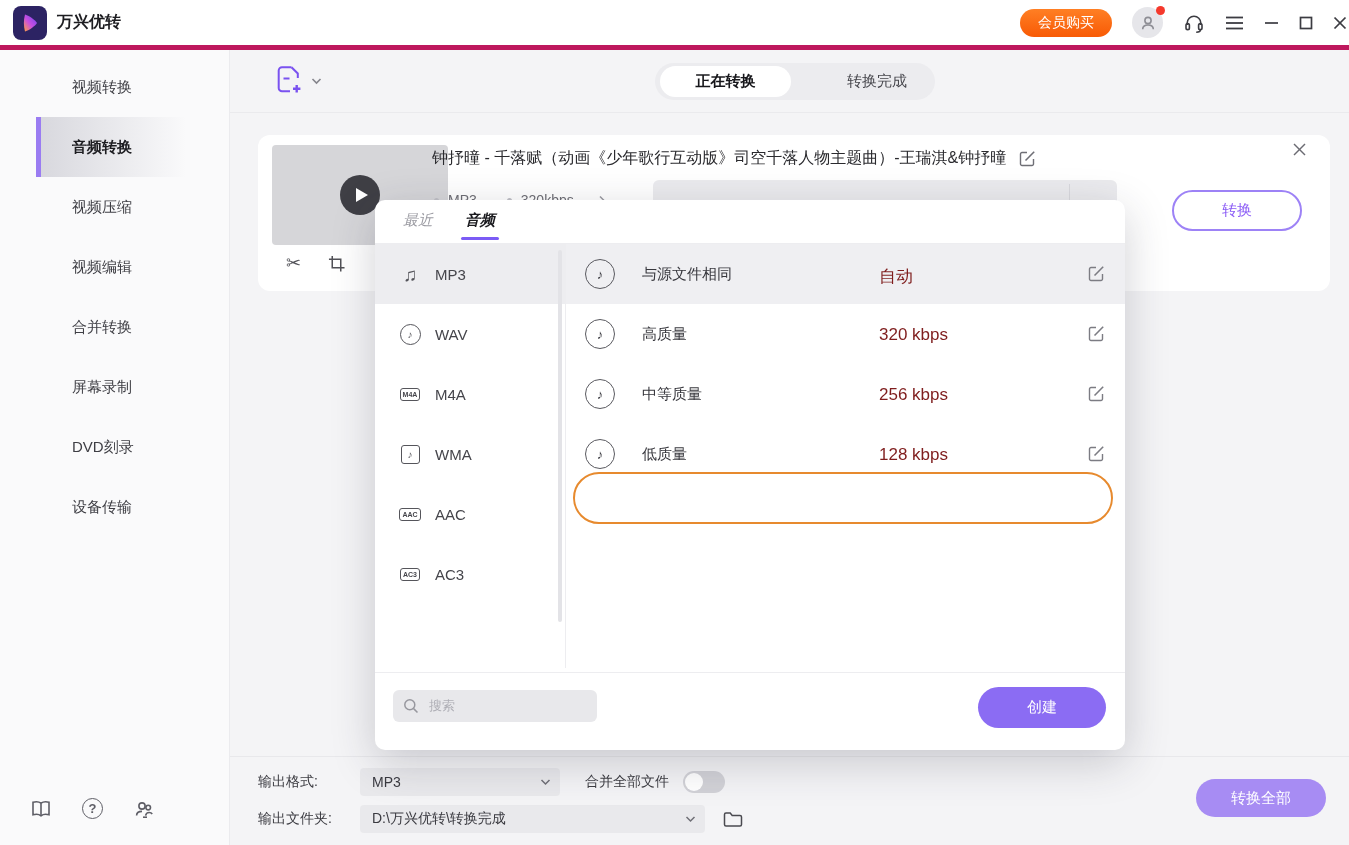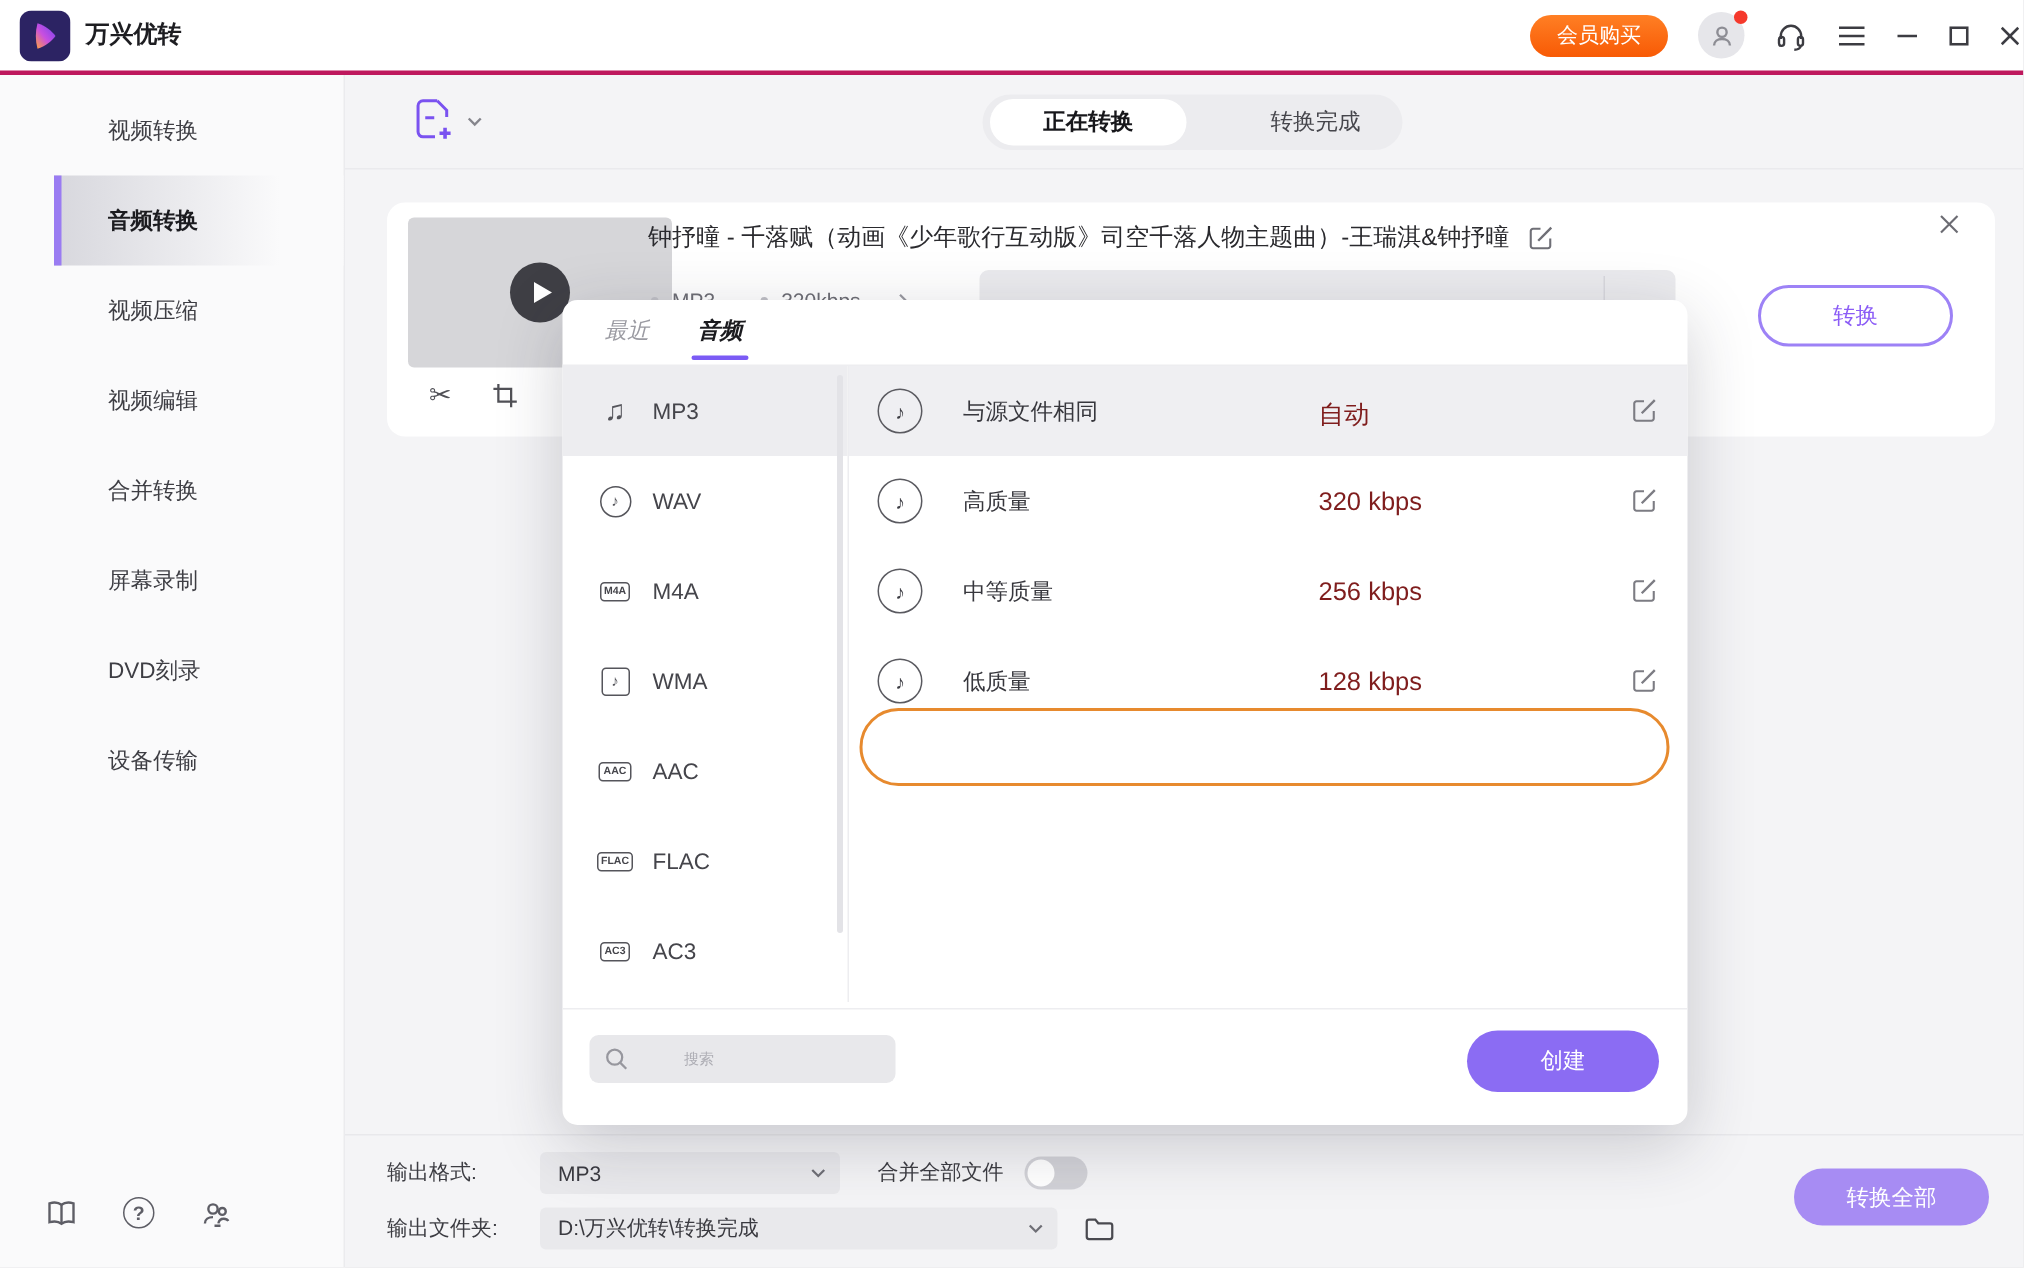--- a/index.html
+++ b/index.html
@@ -3,21 +3,21 @@
 <meta charset="utf-8">
 <style>
   html,body{margin:0;padding:0;background:#e9e9ec;}
   *{box-sizing:border-box;}
   .app{position:relative;width:1349px;height:845px;background:#f4f4f6;overflow:hidden;
        font-family:"Liberation Sans",sans-serif;color:#2c2c30;}
   svg{display:block;}
 
   
   .topbar{position:absolute;left:0;top:0;width:100%;height:50px;background:#ffffff;
-          border-bottom:3px solid #be185d;display:flex;align-items:center;z-index:40;}
+          border-bottom:5px solid #be185d;display:flex;align-items:center;z-index:40;}
   .logo{margin-left:13px;}
   .app-title{font-size:16px;font-weight:700;margin-left:10px;color:#1d1d21;}
   .topbar-right{margin-left:auto;display:flex;align-items:center;gap:20px;padding-right:2px;}
   .buy-btn{background:linear-gradient(180deg,#ff7f24,#f85a05);color:#fff;font-size:14px;
            padding:5px 18px;border-radius:14px;cursor:pointer;}
   .avatar{position:relative;width:31px;height:31px;border-radius:50%;background:#e6e6ea;
           display:flex;align-items:center;justify-content:center;color:#8d8d94;cursor:pointer;}
   .avatar .dot{position:absolute;top:-1px;right:-2px;width:9px;height:9px;border-radius:50%;background:#f5392c;}
   .tb-icon{color:#3c3c42;cursor:pointer;display:flex;}
 
@@ -99,22 +99,22 @@
   .q-icon{position:absolute;left:19px;top:15px;width:30px;height:30px;border:1.5px solid #5a5a60;
           border-radius:50%;display:flex;align-items:center;justify-content:center;
           color:#3e3e44;font-size:13px;}
   .q-label{position:absolute;left:76px;top:21px;font-size:15px;color:#37373d;}
   .q-value{position:absolute;left:313px;top:21px;font-size:17px;color:#7f1d1d;}
   .q-edit{position:absolute;left:522px;top:21px;color:#7c7c83;cursor:pointer;}
   .q-ring{position:absolute;left:198px;top:272px;width:540px;height:52px;border:2px solid #e78a2e;
           border-radius:26px;pointer-events:none;}
   .psearch{position:absolute;left:18px;top:490px;width:204px;height:32px;background:#e8e8eb;border-radius:6px;
            display:flex;align-items:center;padding:0 10px;gap:8px;color:#97979e;}
-  .psearch input{border:0;background:transparent;outline:0;font-size:10px;color:#3a3a40;width:150px;
-                 font-family:Liberation Sans, sans-serif;margin-left:27px;}
+  .psearch input{border:0;background:transparent;outline:0;font-size:13px;color:#3a3a40;width:150px;
+                 font-family:Liberation Mono, monospace;}
   .psearch input::placeholder{color:#aeaeb5;}
   .create-btn{position:absolute;left:603px;top:487px;width:128px;height:41px;background:#8b6cf3;
               border-radius:21px;color:#fff;display:flex;align-items:center;justify-content:center;
               font-size:15px;cursor:pointer;}
 
   
   .bottombar{position:absolute;left:230px;top:756px;right:0;bottom:0;border-top:1px solid #e8e8eb;}
   .bb-row{position:absolute;left:28px;display:flex;align-items:center;font-size:14px;color:#3c3c42;}
   .bb-row1{top:11px;}
   .bb-row2{top:48px;}
@@ -339,26 +339,20 @@
         <span>WMA</span>
       </div>
       <div class="fmt-row">
         <span class="fmt-icon">
             <span class="fmt-badge">AAC</span>
           </span>
         <span>AAC</span>
       </div>
       <div class="fmt-row">
         <span class="fmt-icon">
-            <span class="fmt-badge">FLAC</span>
-          </span>
-        <span>FLAC</span>
-      </div>
-      <div class="fmt-row">
-        <span class="fmt-icon">
             <span class="fmt-badge">AC3</span>
           </span>
         <span>AC3</span>
       </div>
     </div>
     <div class="fmt-scroll"></div>
 
     <div class="q-col">
       <div class="q-row selected">
         <span class="q-icon">♪</span>

